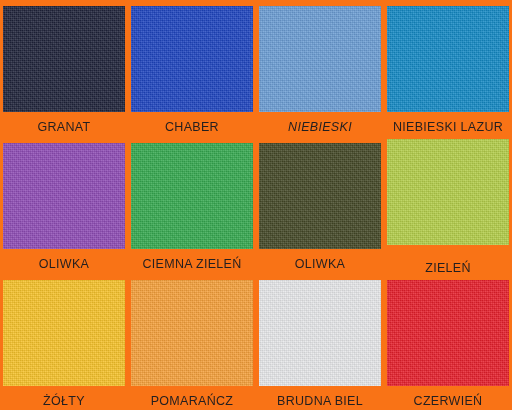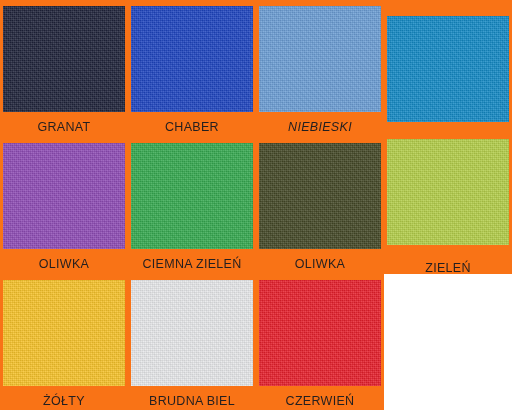--- a/index.html
+++ b/index.html
@@ -108,20 +108,21 @@
     <span class="swatch-label" style="color: rgb(35, 31, 32);">CHABER</span>
   </div>
 
   <div class="swatch-cell">
     <div class="swatch-chip" style="background-color: rgb(107, 157, 212);"></div>
     <span class="swatch-label" style="color: rgb(35, 31, 32); font-style: italic;">NIEBIESKI</span>
   </div>
 
   <div class="swatch-cell">
     <div class="swatch-chip" style="background-color: rgb(18, 137, 196);"></div>
+    <span class="swatch-label" style="color: rgb(35, 31, 32);">NIEBIESKI LAZUR</span>
   </div>
 
   <div class="swatch-cell">
     <div class="swatch-chip" style="background-color: rgb(142, 75, 181);"></div>
     <span class="swatch-label" style="color: rgb(35, 31, 32);">OLIWKA</span>
   </div>
 
   <div class="swatch-cell">
     <div class="swatch-chip" style="background-color: rgb(52, 168, 79);"></div>
     <span class="swatch-label" style="color: rgb(35, 31, 32);">CIEMNA ZIELEŃ</span>
@@ -135,20 +136,24 @@
   <div class="swatch-cell">
     <div class="swatch-chip" style="background-color: rgb(179, 206, 72);"></div>
     <span class="swatch-label" style="color: rgb(35, 31, 32); margin-top: 8px;">ZIELEŃ</span>
   </div>
 
   <div class="swatch-cell">
     <div class="swatch-chip" style="background-color: rgb(246, 194, 41);"></div>
     <span class="swatch-label" style="color: rgb(35, 31, 32);">ŻÓŁTY</span>
   </div>
 
+  <div class="swatch-cell">
+    <div class="swatch-chip" style="background-color: rgb(245, 160, 58);"></div>
+    <span class="swatch-label" style="color: rgb(35, 31, 32);">POMARAŃCZ</span>
+  </div>
 
   <div class="swatch-cell">
     <div class="swatch-chip" style="background-color: rgb(230, 231, 233);"></div>
     <span class="swatch-label" style="color: rgb(35, 31, 32);">BRUDNA BIEL</span>
   </div>
 
   <div class="swatch-cell">
     <div class="swatch-chip" style="background-color: rgb(230, 30, 43);"></div>
     <span class="swatch-label" style="color: rgb(35, 31, 32);">CZERWIEŃ</span>
   </div>

